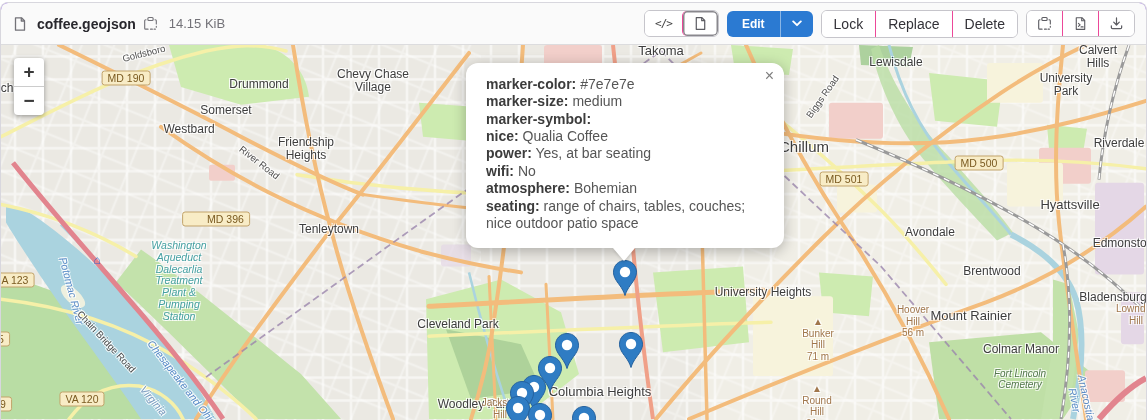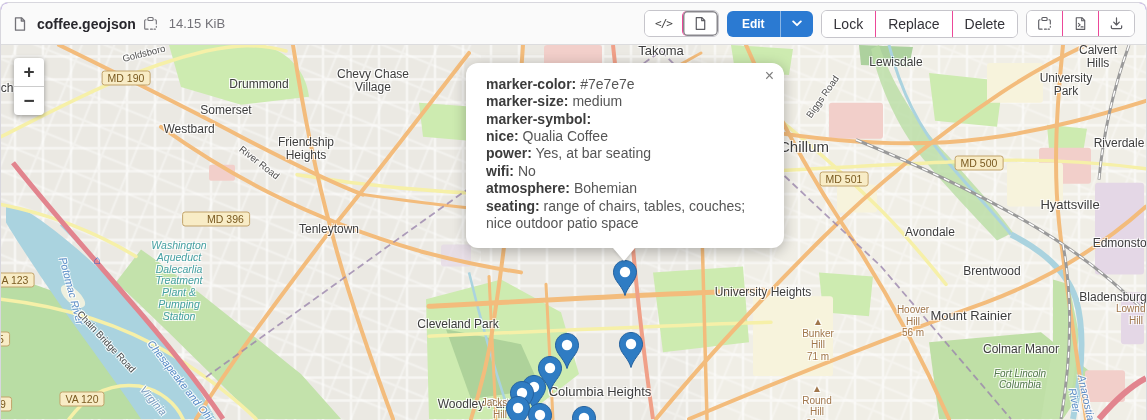--- a/index.html
+++ b/index.html
@@ -287,21 +287,21 @@
 Dalecarlia
 Treatment
 Plant &amp;
 Pumping
 Station</span>
         <span class="lab water" style="left: 70px; top: 246px; color: rgb(91, 140, 200); transform: translate(-50%, -50%) rotate(75deg);">Potomac River</span>
         <span class="lab water" style="left: 190px; top: 350px; color: rgb(91, 140, 200); transform: translate(-50%, -50%) rotate(52deg);">Chesapeake and Ohio Canal</span>
         <span class="lab water" style="left: 1079px; top: 354px; color: rgb(91, 140, 200); transform: translate(-50%, -50%) rotate(78deg);">Anacostia River</span>
         <span class="lab water" style="left: 152px; top: 356px; color: rgb(122, 155, 191); transform: translate(-50%, -50%) rotate(50deg);">Virginia</span>
         <span class="lab cem" style="left: 1019px; top: 334px;">Fort Lincoln
-Columbia</span>
+Cemetery</span>
         <span class="lab road" style="left: 143px; top: 9px; transform: translate(-50%, -50%) rotate(-14deg);">Goldsboro</span>
         <span class="lab road" style="left: 258px; top: 118px; transform: translate(-50%, -50%) rotate(38deg);">River Road</span>
         <span class="lab road" style="left: 822px; top: 52px; transform: translate(-50%, -50%) rotate(-55deg);">Biggs Road</span>
         <span class="lab road" style="left: 105px; top: 297px; transform: translate(-50%, -50%) rotate(47deg);">Chain Bridge Road</span>
         <span class="shield" style="left: 125px; top: 33px;">MD 190</span>
         <span class="shield" style="left: 215px; top: 174px; padding-left: 24px;">MD 396</span>
         <span class="shield" style="left: 978px; top: 118px;">MD 500</span>
         <span class="shield" style="left: 843px; top: 134px;">MD 501</span>
         <span class="shield" style="left: 81px; top: 354px;">VA 120</span>
         <span class="shield" style="left: 14px; top: 235px;">A 123</span>

